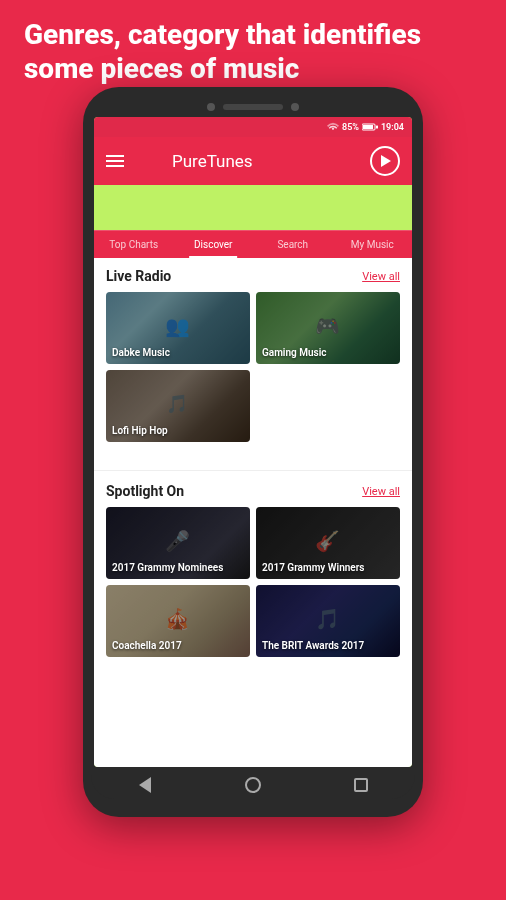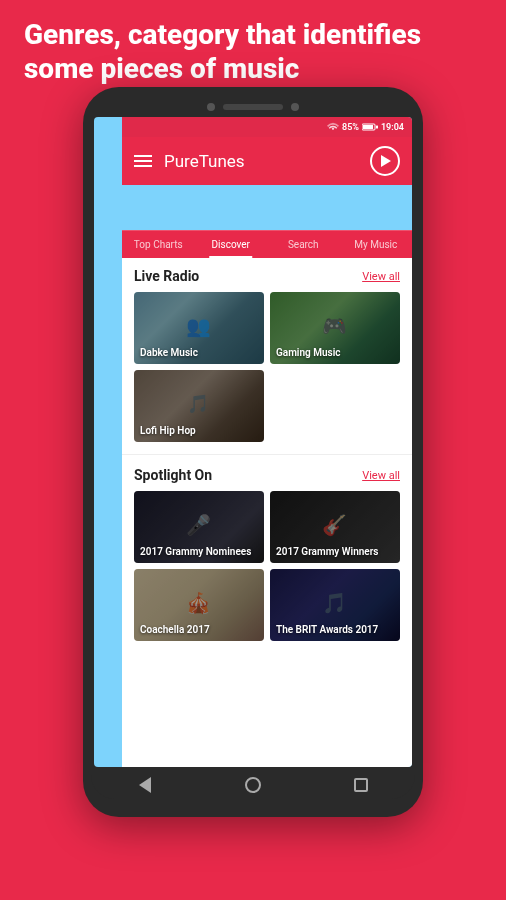--- a/index.html
+++ b/index.html
@@ -56,26 +56,25 @@
     .speaker-bar {
       width: 60px;
       height: 6px;
       background: #444;
       border-radius: 3px;
     }
 
     .phone-screen {
       width: 318px;
       height: 650px;
-      background: #7dd3fc;
+      background: #bef264;
       border-radius: 4px;
       overflow: hidden;
       display: flex;
       flex-direction: column;
-      padding-left: 28px;
     }
 
     .status-bar {
       background: #e0294a;
       display: flex;
       justify-content: flex-end;
       align-items: center;
       padding: 3px 8px;
       gap: 4px;
       height: 20px;
@@ -99,20 +98,21 @@
       display: inline-block;
     }
 
     .app-header {
       background: #e8294a;
       display: flex;
       align-items: center;
       justify-content: space-between;
       padding: 8px 12px;
       height: 48px;
+      gap: 36px;
     }
 
     .hamburger-icon {
       display: flex;
       flex-direction: column;
       gap: 3px;
       cursor: pointer;
     }
 
     .hamburger-icon span {
@@ -210,21 +210,21 @@
       font-size: 11px;
       color: #e8294a;
       cursor: pointer;
       text-decoration: underline;
     }
 
     .grid-2 {
       display: grid;
       grid-template-columns: 1fr 1fr;
       gap: 6px;
-      margin-bottom: 6px;
+      margin-bottom: 22px;
     }
 
     .music-card {
       position: relative;
       border-radius: 4px;
       overflow: hidden;
       height: 72px;
       cursor: pointer;
     }
 

